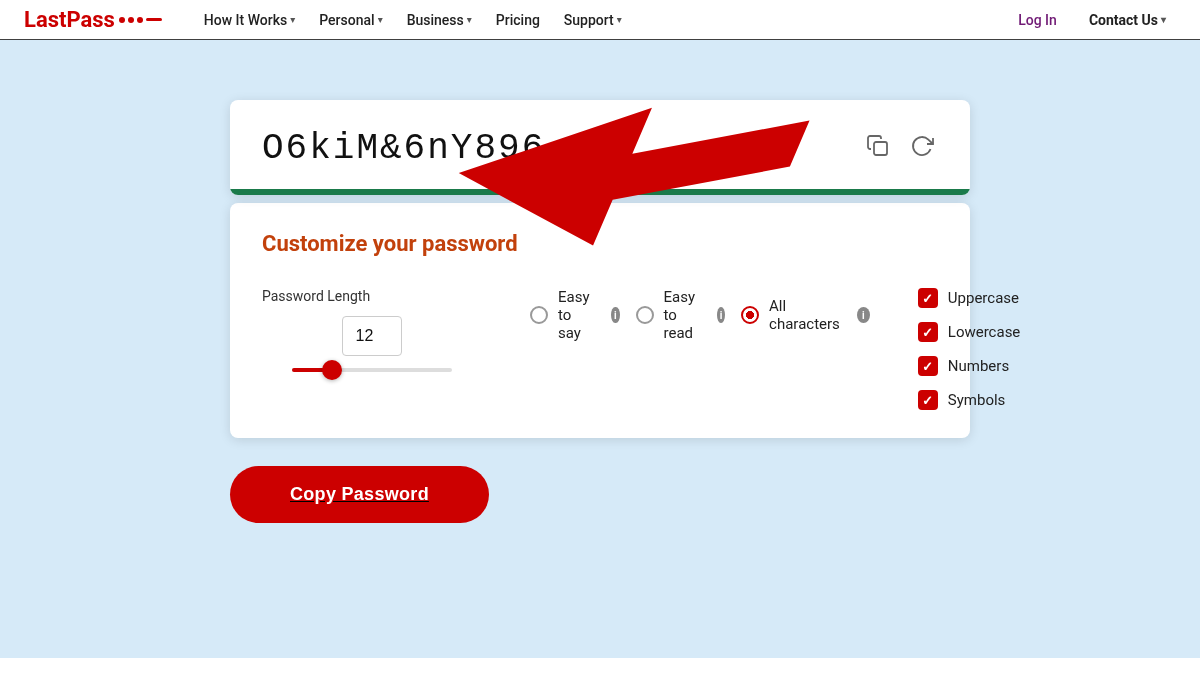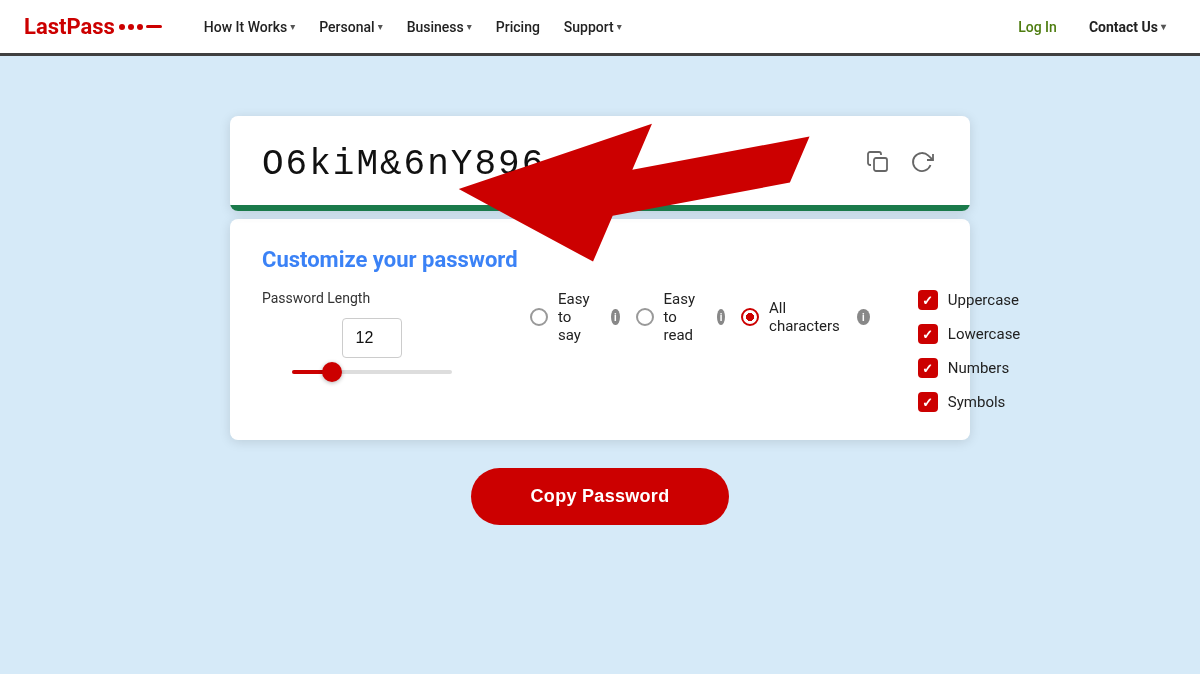--- a/index.html
+++ b/index.html
@@ -1,41 +1,41 @@
 <!DOCTYPE html>
 <html><head>
   <meta charset="utf-8">
   <style>
     * { margin: 0; padding: 0; box-sizing: border-box; }
     body { font-family: -apple-system, BlinkMacSystemFont, 'Segoe UI', Roboto, sans-serif; background: #fff; }
 
     
     nav {
-      display: flex; align-items: center; height: 56px;
+      display: flex; align-items: center; height: 40px;
       padding: 0 24px; background: #fff;
-      border-bottom: 3px solid #404040;
+      border-bottom: 1px solid #404040;
       position: relative; z-index: 10;
     }
     .nav-logo { display: flex; align-items: center; gap: 4px; margin-right: 32px; }
     .nav-logo-text { font-size: 22px; font-weight: 700; color: #cc0000; }
     .nav-logo-dots { display: flex; gap: 3px; align-items: center; }
     .nav-logo-dot { width: 6px; height: 6px; border-radius: 50%; background: #cc0000; }
     .nav-logo-dash { width: 16px; height: 3px; background: #cc0000; border-radius: 2px; }
 
     .nav-items { display: flex; align-items: center; gap: 4px; flex: 1; }
     .nav-item {
       display: flex; align-items: center; gap: 3px;
       padding: 8px 10px; font-size: 14px; font-weight: 500;
       color: #222; cursor: pointer; border-radius: 4px;
       white-space: nowrap;
     }
     .nav-chevron { font-size: 10px; color: #555; }
 
     .nav-right { display: flex; align-items: center; gap: 12px; }
-    .nav-login { font-size: 14px; font-weight: 500; color: #4d7c0f; cursor: pointer; padding: 8px 10px; }
+    .nav-login { font-size: 14px; font-weight: 500; color: #701a75; cursor: pointer; padding: 8px 10px; }
     .nav-contact {
       display: flex; align-items: center; gap: 3px;
       font-size: 14px; font-weight: 700; color: #222; cursor: pointer; padding: 8px 10px;
     }
     .nav-cta {
       background: #cc0000; color: #fff; border: none; border-radius: 24px;
       padding: 10px 20px; font-size: 14px; font-weight: 700; cursor: pointer;
       white-space: nowrap;
     }
 
@@ -75,21 +75,21 @@
     }
 
     
     .customize-card {
       background: #fff; border-radius: 8px;
       width: 740px; margin-top: 8px;
       box-shadow: 0 2px 12px rgba(0,0,0,0.12);
       padding: 28px 32px;
     }
     .customize-title {
-      font-size: 22px; font-weight: 700; color: #3b82f6; margin-bottom: 18px;
+      font-size: 22px; font-weight: 700; color: #c2410c; margin-bottom: 32px;
     }
 
     .customize-body {
       display: flex; gap: 16px; align-items: flex-start;
     }
 
     
     .length-section { flex: 0 0 220px; }
     .length-label { font-size: 14px; color: #333; margin-bottom: 12px; }
     .length-controls { display: flex; align-items: center; gap: 12px; flex-direction: column; }
@@ -144,21 +144,21 @@
     .checkbox-box {
       width: 20px; height: 20px; border-radius: 4px;
       background: #cc0000; display: flex; align-items: center; justify-content: center;
       flex-shrink: 0;
     }
     .checkbox-check { color: #fff; font-size: 13px; font-weight: 700; }
     .checkbox-label { font-size: 15px; color: #222; }
 
     
     .copy-btn-container {
-      margin-top: 28px; display: flex; justify-content: center;
+      margin-top: 28px; display: flex;  text-decoration: underline;
     }
     .copy-btn {
       background: #cc0000; color: #fff; border: none; border-radius: 40px;
       padding: 18px 60px; font-size: 18px; font-weight: 700; cursor: pointer;
       letter-spacing: 0.3px;
     }
 
     .wrapper { position: relative; }
   </style>
 </head>

